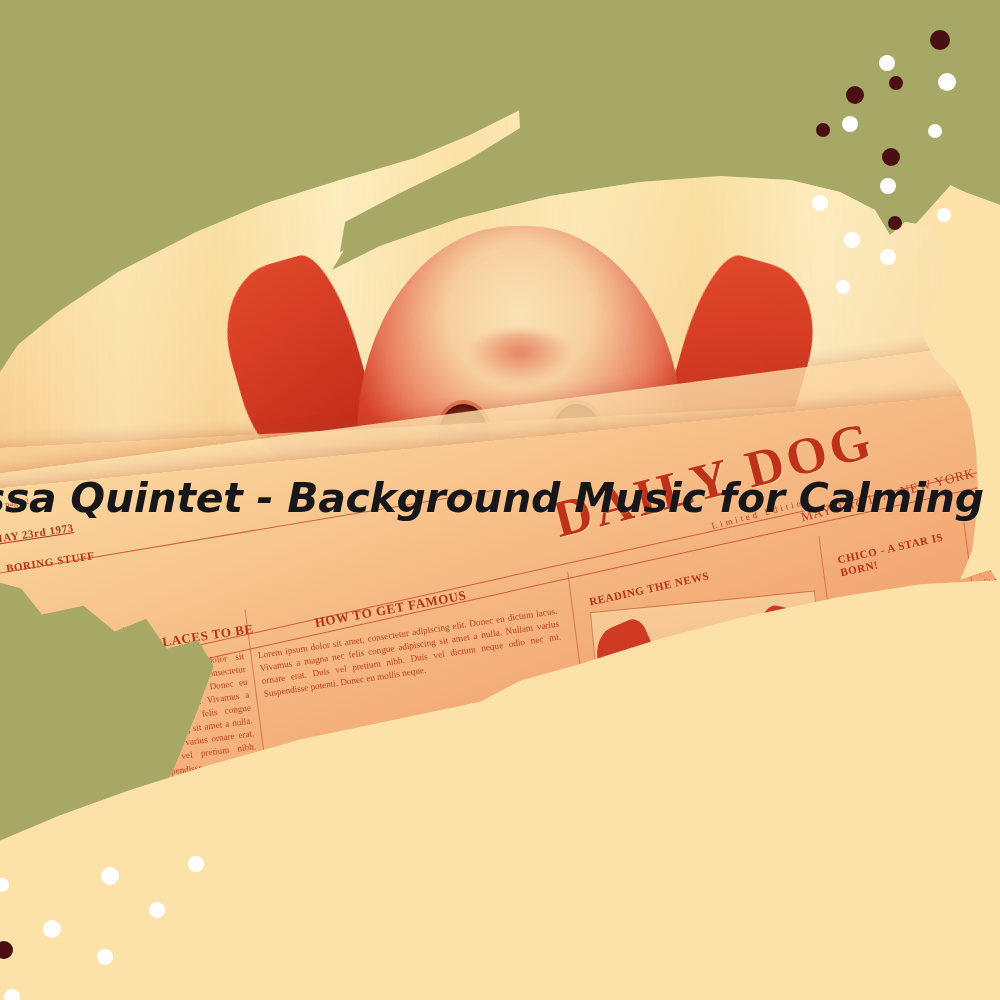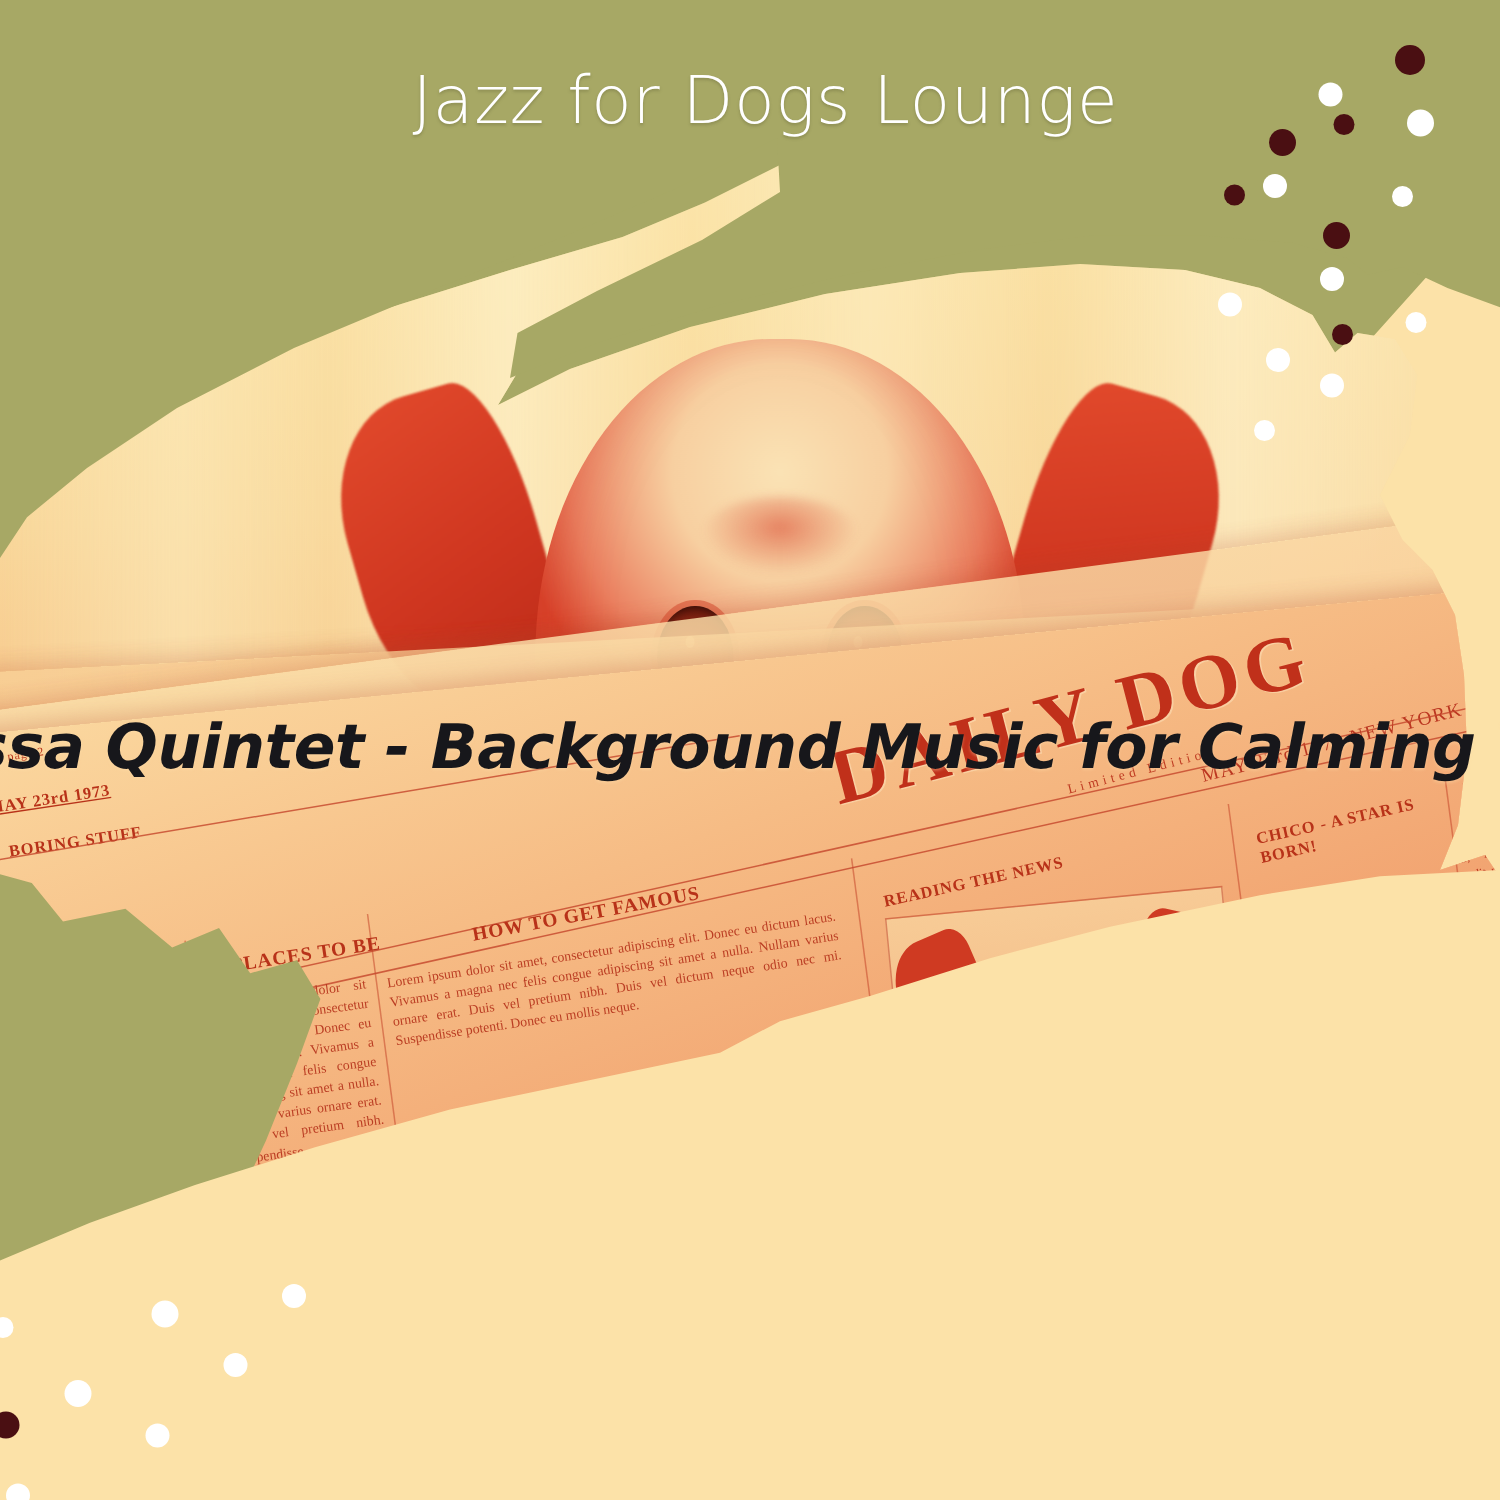--- a/index.html
+++ b/index.html
@@ -506,16 +506,15 @@
       <div class="dot" style="left: -5px; top: 878px; width: 14px; height: 14px; background: rgb(255, 255, 255);"></div>
       <div class="dot" style="left: 930px; top: 30px; width: 20px; height: 20px; background: rgb(74, 15, 18);"></div>
       <div class="dot" style="left: 846px; top: 86px; width: 18px; height: 18px; background: rgb(74, 15, 18);"></div>
       <div class="dot" style="left: 889px; top: 76px; width: 14px; height: 14px; background: rgb(74, 15, 18);"></div>
       <div class="dot" style="left: 882px; top: 148px; width: 18px; height: 18px; background: rgb(74, 15, 18);"></div>
       <div class="dot" style="left: 816px; top: 123px; width: 14px; height: 14px; background: rgb(74, 15, 18);"></div>
       <div class="dot" style="left: 888px; top: 216px; width: 14px; height: 14px; background: rgb(74, 15, 18);"></div>
       <div class="dot" style="left: -5px; top: 941px; width: 18px; height: 18px; background: rgb(74, 15, 18);"></div>
     </div>
 
-  <div class="title">Jazz for Dogs Lounge</div>
   <div class="subtitle">Bossa Quintet - Background Music for Calming Your Puppy</div>
 
 </div>
 
 </body></html>

